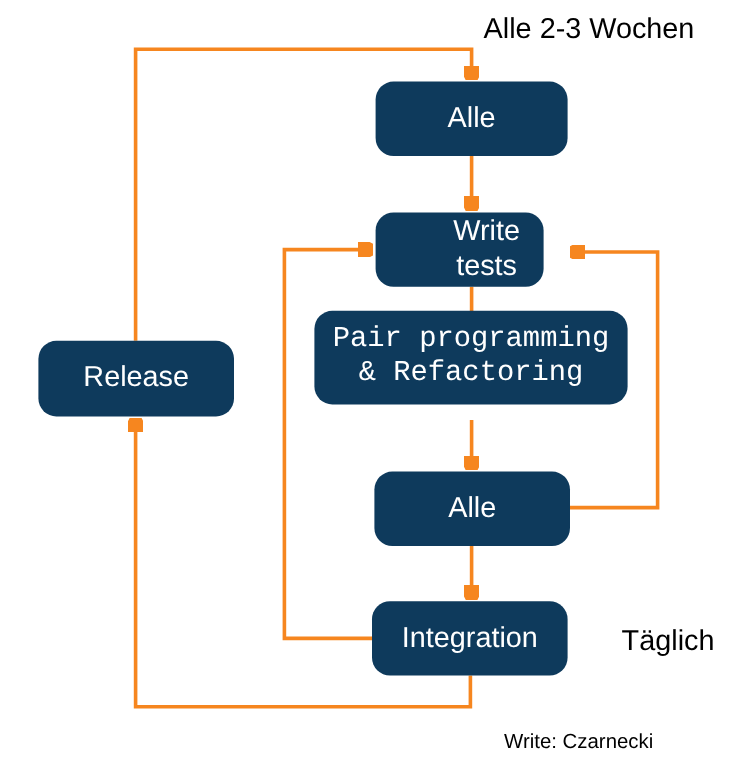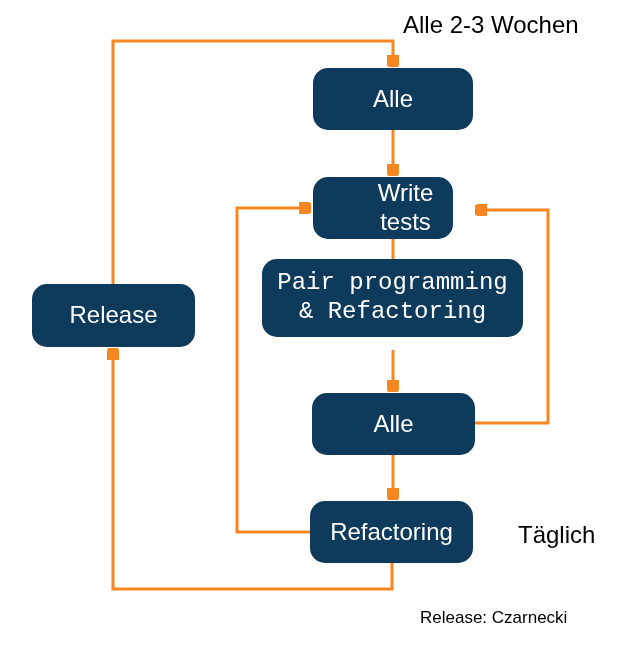--- a/index.html
+++ b/index.html
@@ -90,23 +90,23 @@
 
   <div class="node node-plan">Alle</div>
 
   <div class="node node-write-tests">Write tests</div>
 
   <div class="node node-pair">Pair programming
 &amp; Refactoring</div>
 
   <div class="node node-test">Alle</div>
 
-  <div class="node node-integration">Refactoring</div>
+  <div class="node node-integration">Integration</div>
 
   <div class="node node-release">Release</div>
 
   <div class="annotation ann-interval">Alle 2-3 Wochen</div>
 
   <div class="annotation ann-daily">Täglich</div>
 
-  <div class="annotation ann-source">Release: Czarnecki</div>
+  <div class="annotation ann-source">Write: Czarnecki</div>
 
 </div>
 
 </body></html>

